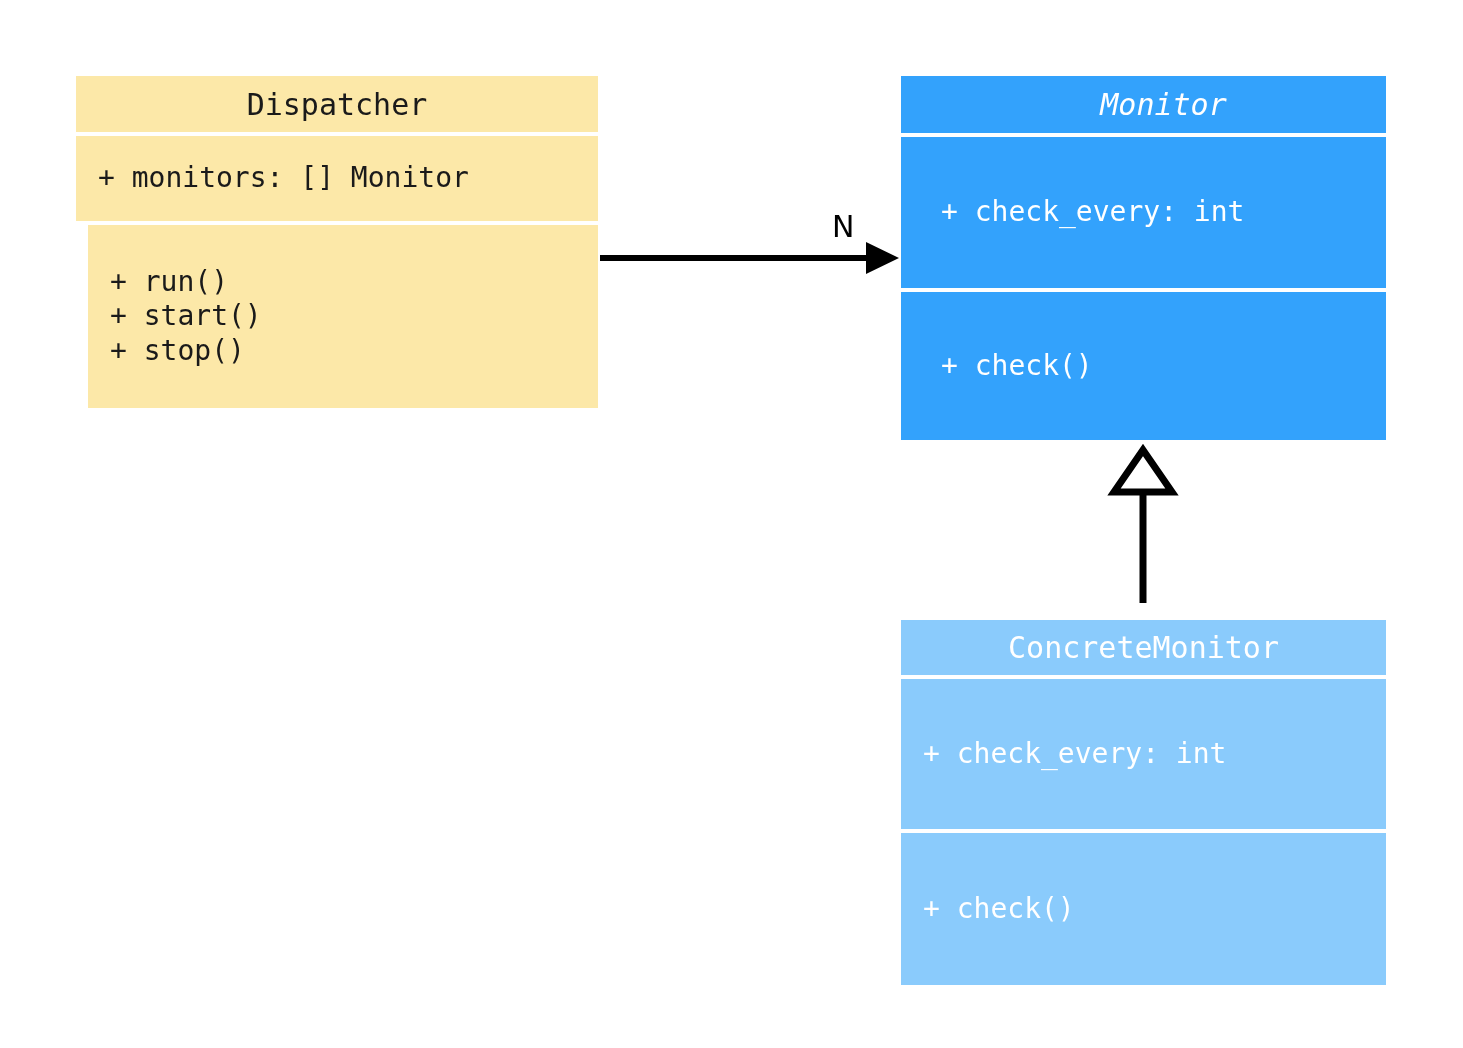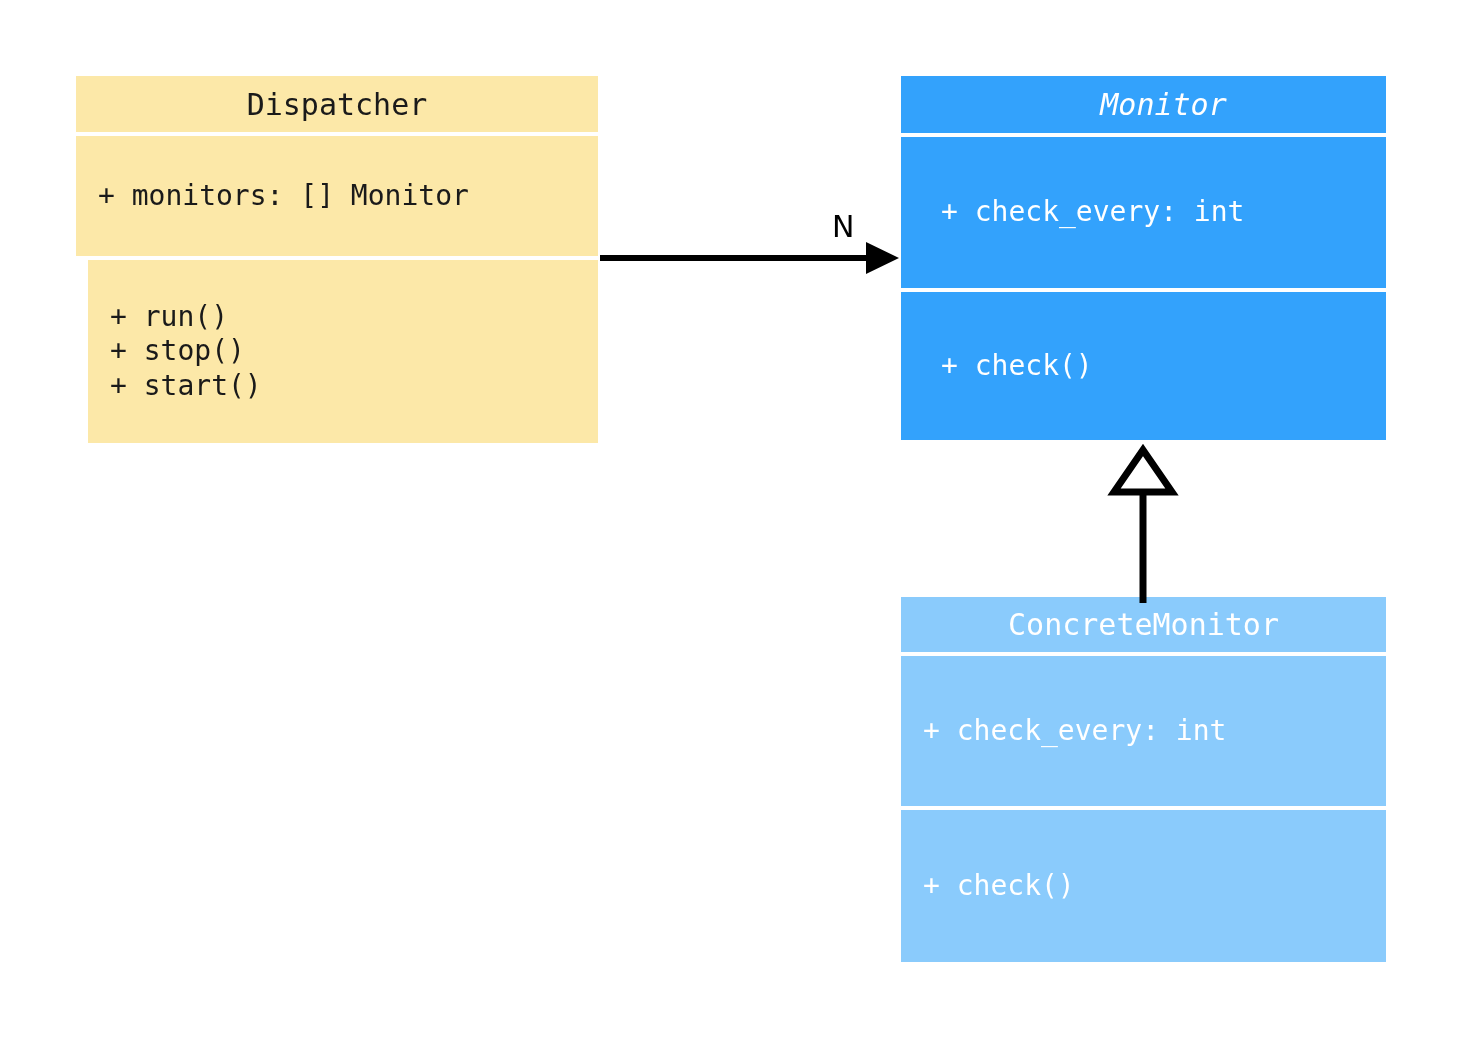--- a/index.html
+++ b/index.html
@@ -90,46 +90,46 @@
 </head>
 <body>
 
 <div id="canvas">
 
   <div class="uml-class theme-yellow" style="left:76px; top:76px; width:522px;">
     <div class="compartment header" style="height:56px;">
       <span class="class-title">Dispatcher</span>
     </div>
     <div style="height:4px;"></div>
-    <div class="compartment body" style="height:120px;">
+    <div class="compartment body" style="height:85px;">
       <span class="member">+ monitors: [] Monitor</span>
     </div>
     <div style="height:4px;"></div>
     <div class="compartment body" style="height:183px;margin-left:12px;">
       <span class="member">+ run()</span>
+      <span class="member">+ start()</span>
       <span class="member">+ stop()</span>
-      <span class="member">+ start()</span>
     </div>
   </div>
 
   <div class="uml-class theme-blue" style="left:901px; top:76px; width:485px;">
     <div class="compartment header" style="height:57px;">
       <span class="class-title abstract">Monitor</span>
     </div>
     <div style="height:4px;"></div>
     <div class="compartment body" style="height:151px;">
       <span class="member">+ check_every: int</span>
     </div>
     <div style="height:4px;"></div>
     <div class="compartment body" style="height:148px;">
       <span class="member">+ check()</span>
     </div>
   </div>
 
-  <div class="uml-class theme-lightblue" style="left:901px; top:597px; width:485px;">
+  <div class="uml-class theme-lightblue" style="left:901px; top:620px; width:485px;">
     <div class="compartment header" style="height:55px;">
       <span class="class-title">ConcreteMonitor</span>
     </div>
     <div style="height:4px;"></div>
     <div class="compartment body" style="height:150px;">
       <span class="member">+ check_every: int</span>
     </div>
     <div style="height:4px;"></div>
     <div class="compartment body" style="height:152px;">
       <span class="member">+ check()</span>

